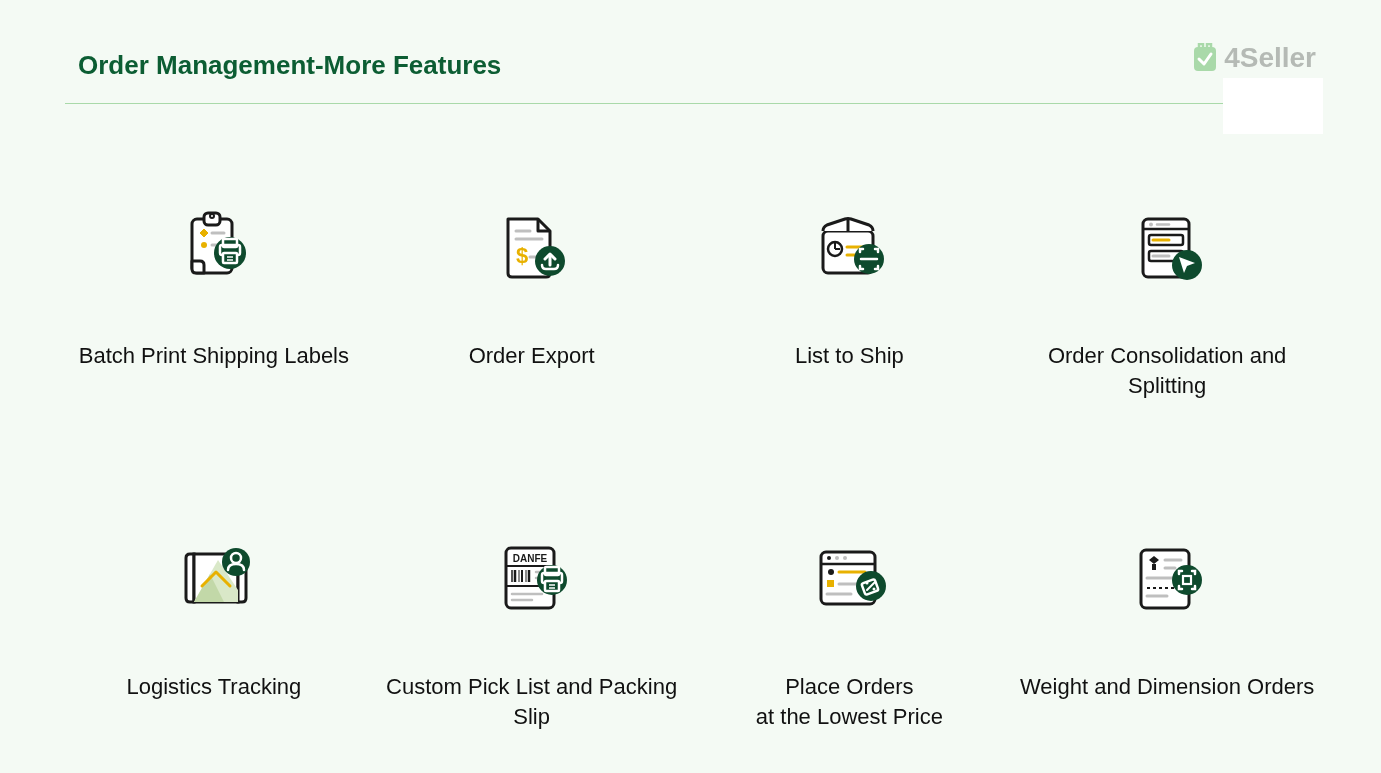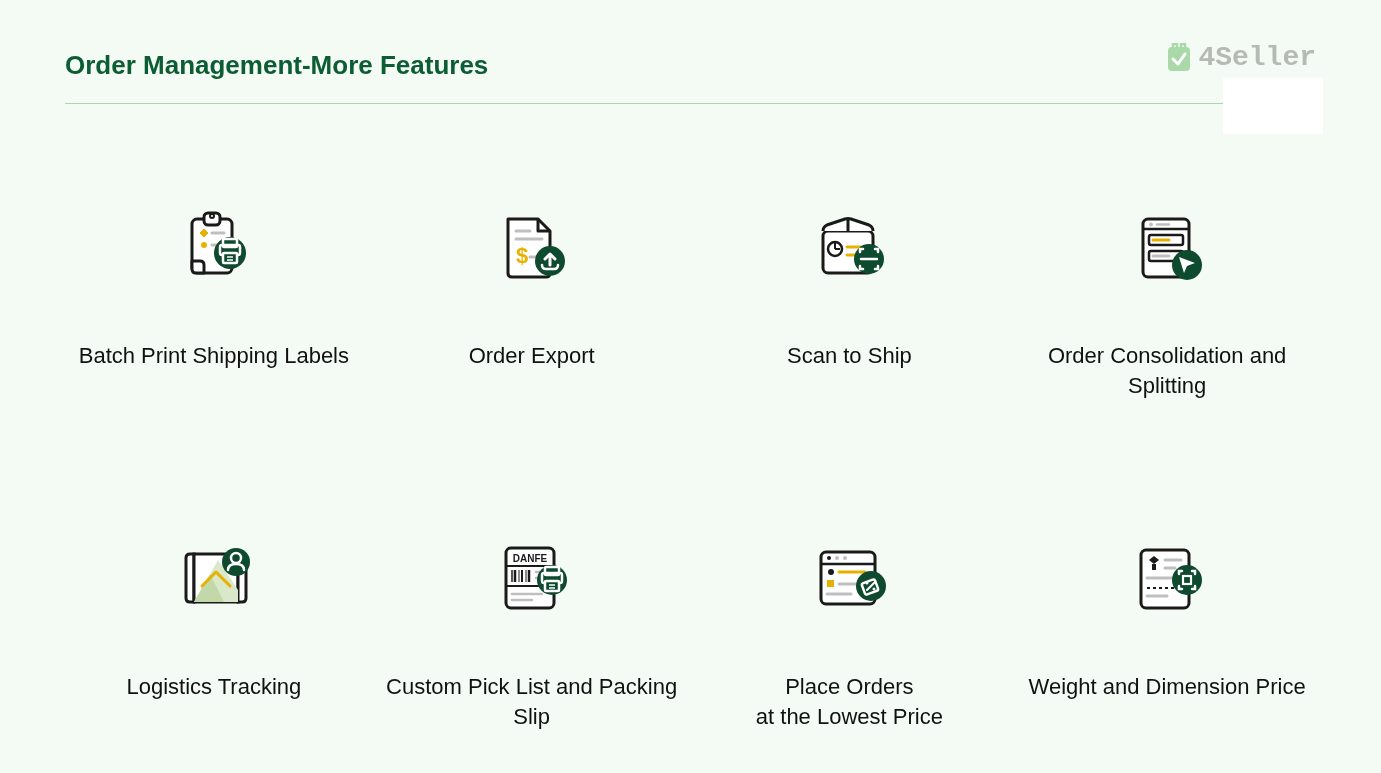--- a/index.html
+++ b/index.html
@@ -15,29 +15,29 @@
       padding: 50px 65px;
       position: relative;
     }
     .header {
       position: relative;
     }
     .page-title {
       color: #0c5d33;
       font-size: 26px;
       font-weight: bold;
+      margin-left: 13px;
     }
     .logo {
       position: absolute;
       right: 0;
       top: -8px;
       display: flex;
       align-items: center;
       gap: 6px;
-      font-family: Liberation Mono, monospace;
     }
     .logo-icon {
       width: 26px;
       height: 30px;
       position: relative;
     }
     .logo-text {
       color: #b5bab5;
       font-size: 28px;
       font-weight: bold;
@@ -154,21 +154,21 @@
         <circle cx="26" cy="40" r="7" fill="none" stroke="#1a1a1a" stroke-width="2.5"></circle>
         <line x1="26" y1="33" x2="26" y2="40" stroke="#1a1a1a" stroke-width="2"></line>
         <line x1="26" y1="40" x2="31" y2="40" stroke="#1a1a1a" stroke-width="2"></line>
         <line x1="38" y1="38" x2="56" y2="38" stroke="#e8b100" stroke-width="3" stroke-linecap="round"></line>
         <line x1="38" y1="46" x2="48" y2="46" stroke="#e8b100" stroke-width="3" stroke-linecap="round"></line>
         <circle cx="60" cy="50" r="15" fill="#0e4a2d"></circle>
         <path d="M51 43 L51 40 L54 40 M66 40 L69 40 L69 43 M69 57 L69 60 L66 60 M54 60 L51 60 L51 57" stroke="#ffffff" stroke-width="2.5" fill="none" stroke-linecap="round"></path>
         <line x1="52" y1="50" x2="68" y2="50" stroke="#ffffff" stroke-width="2.5" stroke-linecap="round"></line>
       </svg>
     </div>
-    <div class="feature-label">Scan to Ship</div>
+    <div class="feature-label">List to Ship</div>
   </div>
 
   <div class="feature">
     <div class="feature-icon">
       <svg viewBox="0 0 80 80" width="80" height="80">
         <rect x="16" y="10" width="46" height="58" rx="5" fill="#ffffff" stroke="#1a1a1a" stroke-width="3"></rect>
         <line x1="16" y1="20" x2="62" y2="20" stroke="#1a1a1a" stroke-width="2.5"></line>
         <circle cx="24" cy="15.5" r="2" fill="#bfbfbf"></circle>
         <line x1="30" y1="15.5" x2="42" y2="15.5" stroke="#bfbfbf" stroke-width="2.5" stroke-linecap="round"></line>
         <rect x="22" y="26" width="34" height="10" rx="2" fill="none" stroke="#1a1a1a" stroke-width="2.5"></rect>
@@ -263,16 +263,16 @@
         <line x1="20" y1="38" x2="54" y2="38" stroke="#bfbfbf" stroke-width="3" stroke-linecap="round"></line>
         <g stroke="#1a1a1a" stroke-width="2" stroke-dasharray="3,3">
           <line x1="20" y1="48" x2="54" y2="48"></line>
         </g>
         <line x1="20" y1="56" x2="40" y2="56" stroke="#bfbfbf" stroke-width="3" stroke-linecap="round"></line>
         <circle cx="60" cy="40" r="15" fill="#0e4a2d"></circle>
         <path d="M52 34 L52 31 L55 31 M65 31 L68 31 L68 34 M68 46 L68 49 L65 49 M55 49 L52 49 L52 46" stroke="#ffffff" stroke-width="2.5" fill="none" stroke-linecap="round"></path>
         <rect x="56" y="36" width="8" height="8" fill="none" stroke="#ffffff" stroke-width="2.2"></rect>
       </svg>
     </div>
-    <div class="feature-label">Weight and Dimension Price</div>
+    <div class="feature-label">Weight and Dimension Orders</div>
   </div>
 
 </div>
 
 </body></html>

